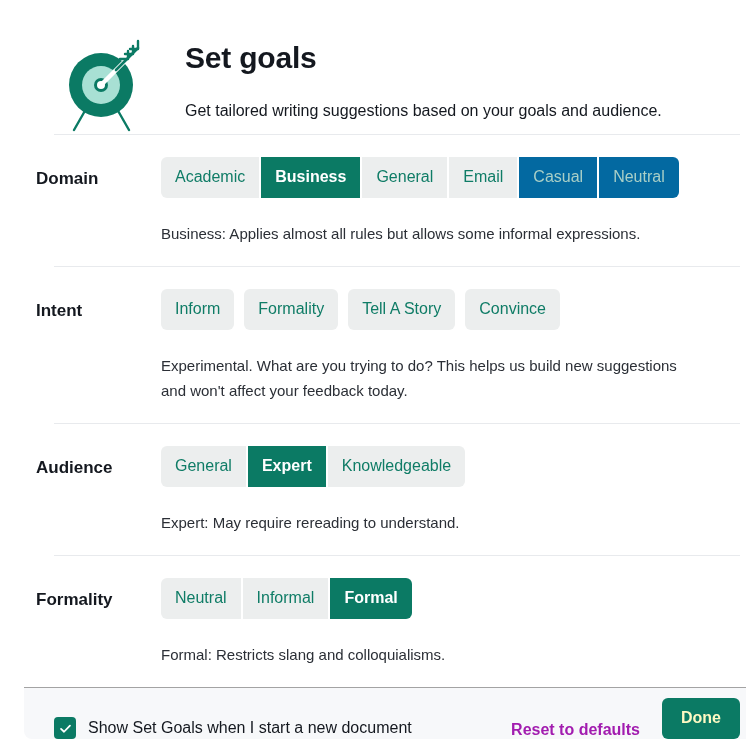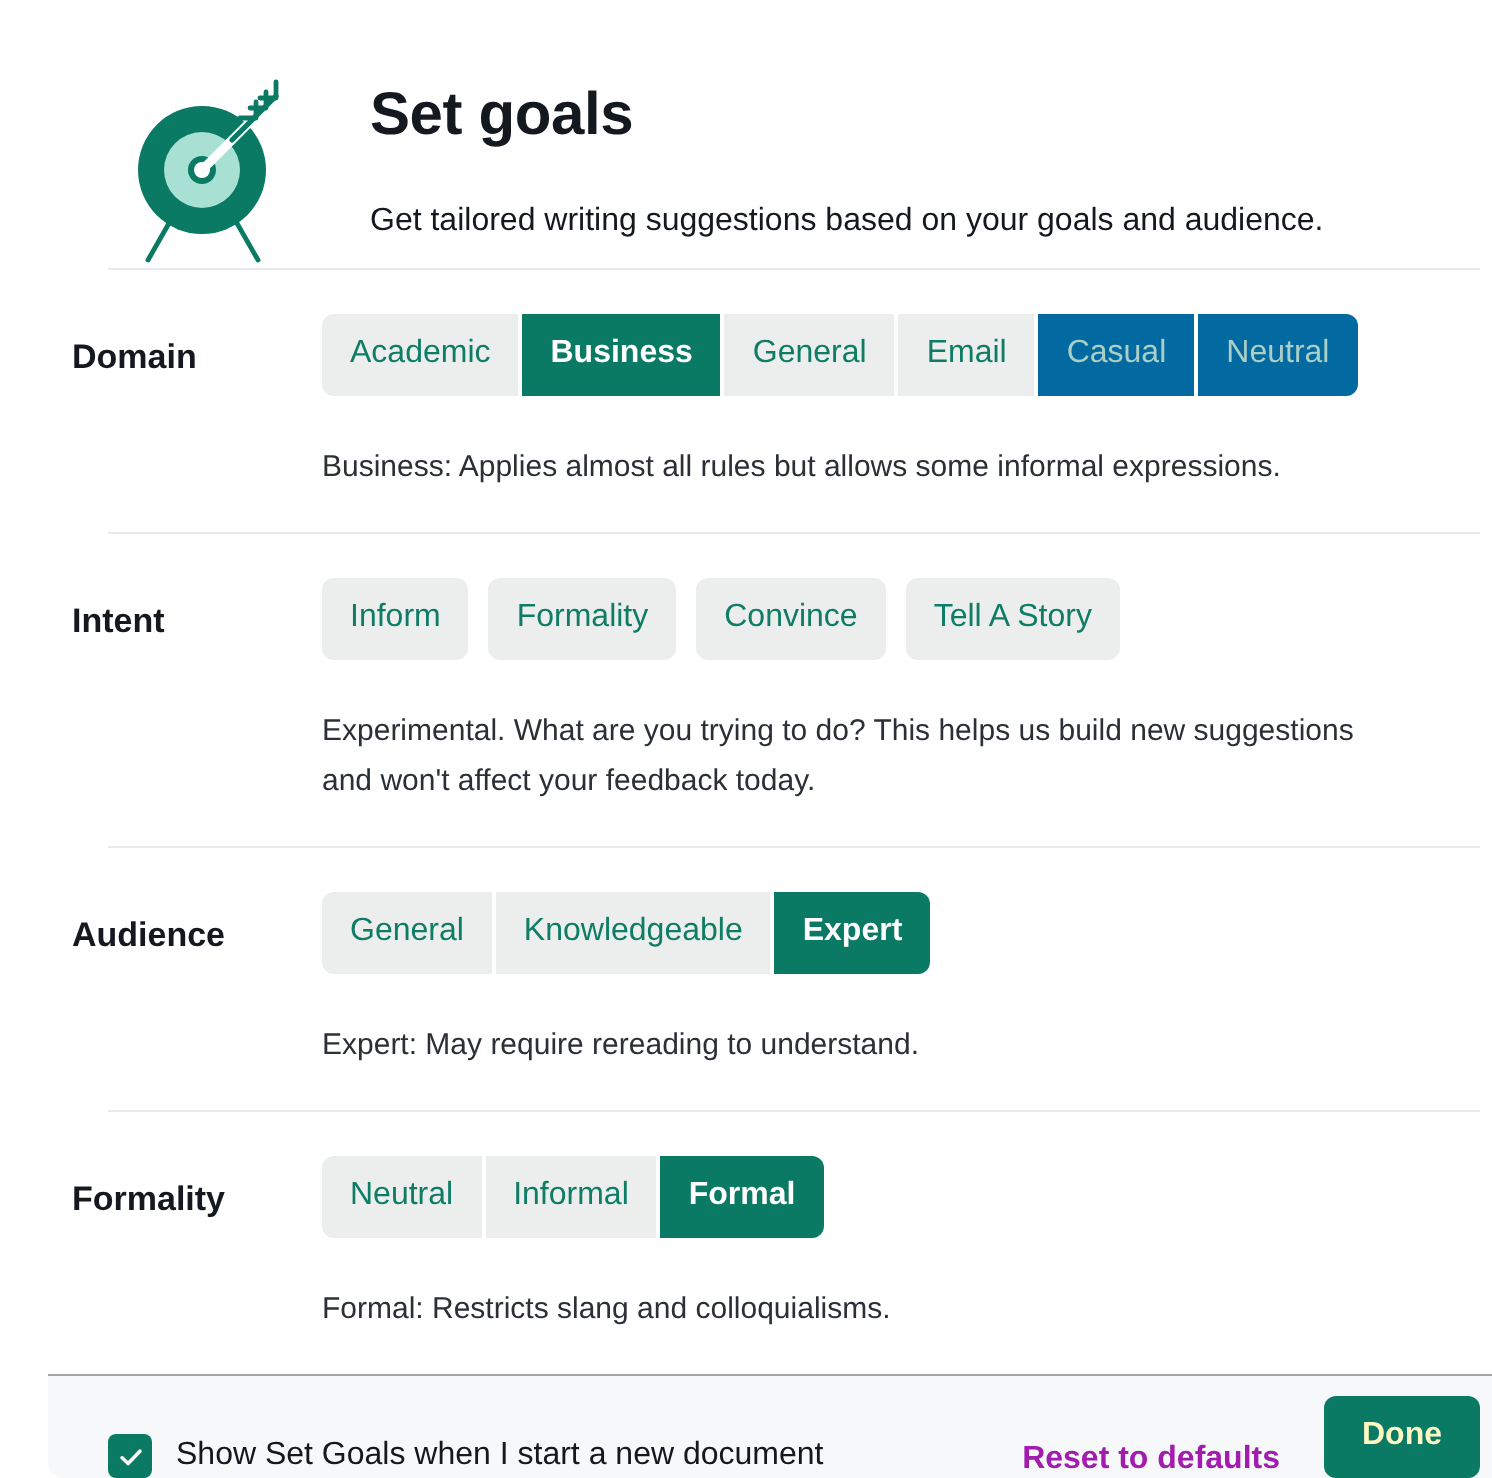--- a/index.html
+++ b/index.html
@@ -219,34 +219,34 @@
           <div class="section-desc">Business: Applies almost all rules but allows some informal expressions.</div>
         </div>
       </div>
       <div class="divider"></div>
       <div class="section">
         <div class="section-label">Intent</div>
         <div class="section-body">
           <div class="chip-row spaced">
             <button class="chip">Inform</button>
             <button class="chip">Formality</button>
+            <button class="chip">Tell A Story</button>
             <button class="chip">Convince</button>
-            <button class="chip">Tell A Story</button>
           </div>
           <div class="section-desc">Experimental. What are you trying to do? This helps us build new suggestions and won't affect your feedback today.</div>
         </div>
       </div>
       <div class="divider"></div>
       <div class="section">
         <div class="section-label">Audience</div>
         <div class="section-body">
           <div class="chip-row segmented">
             <button class="chip">General</button>
+            <button class="chip selected">Expert</button>
             <button class="chip">Knowledgeable</button>
-            <button class="chip selected">Expert</button>
           </div>
           <div class="section-desc">Expert: May require rereading to understand.</div>
         </div>
       </div>
       <div class="divider"></div>
       <div class="section">
         <div class="section-label">Formality</div>
         <div class="section-body">
           <div class="chip-row segmented">
             <button class="chip">Neutral</button>

